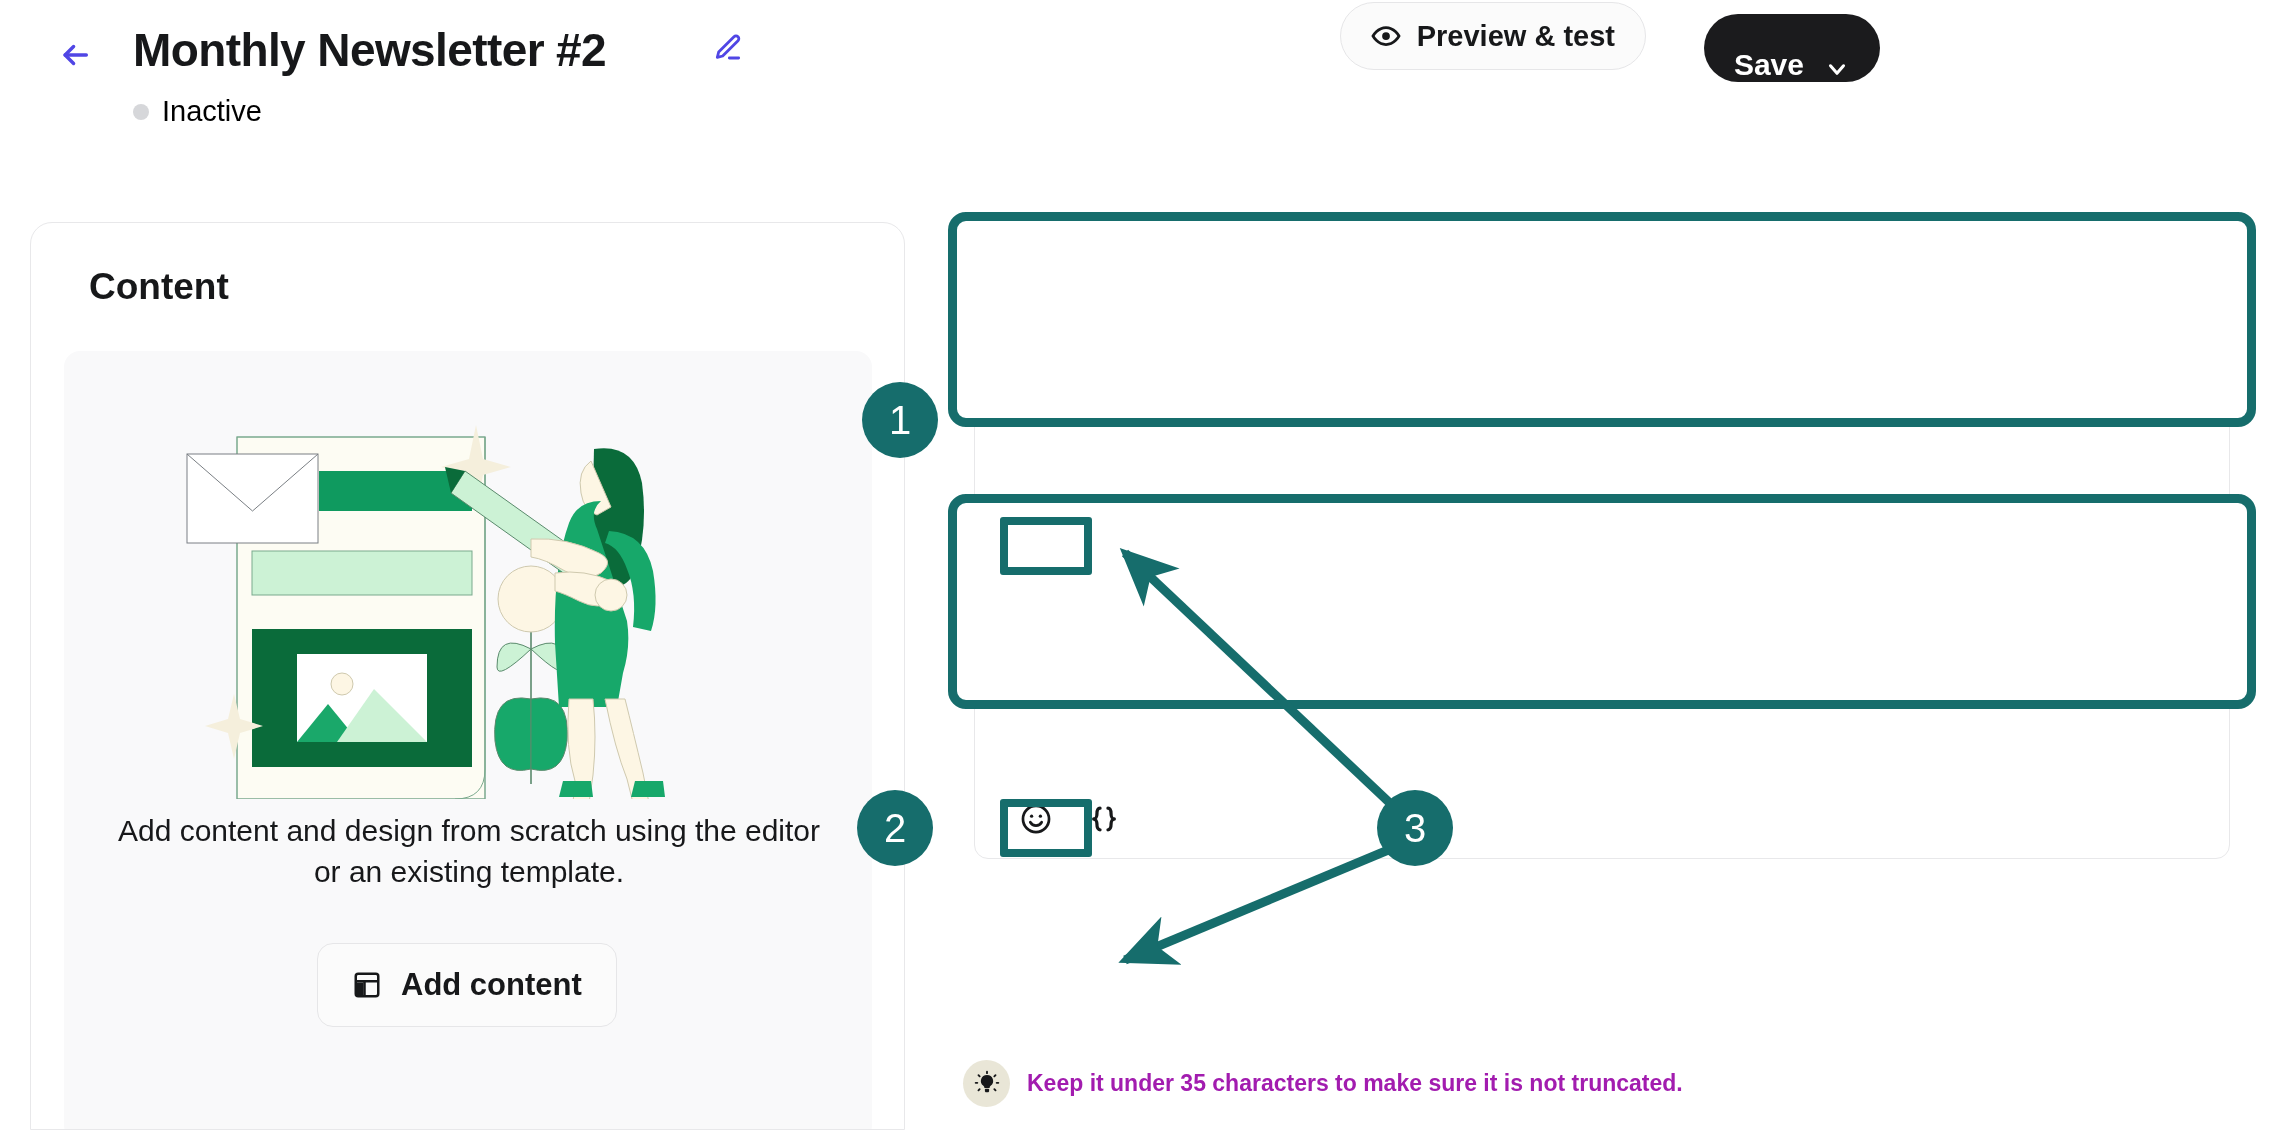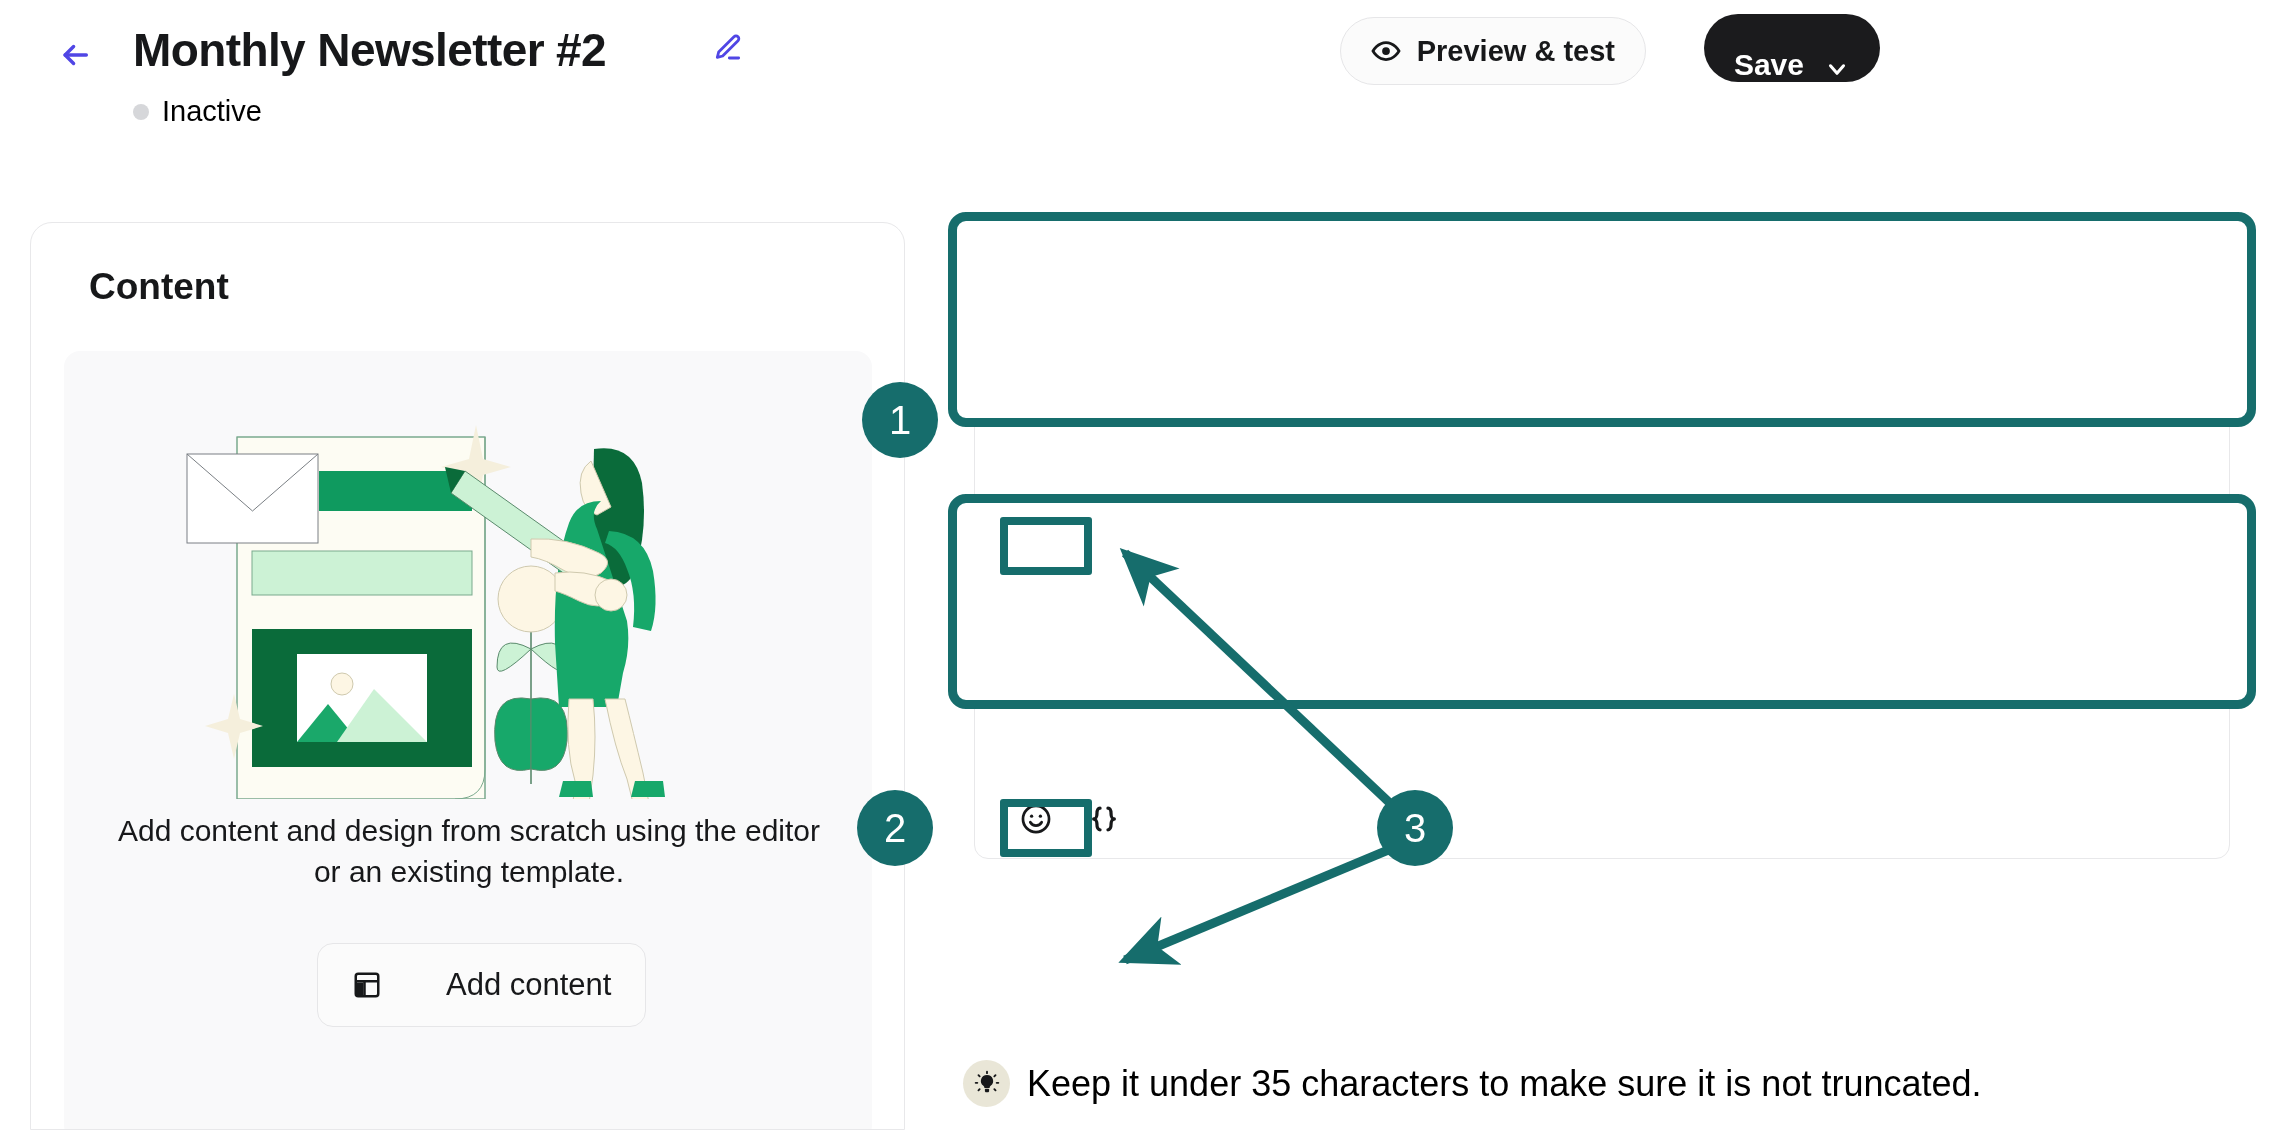--- a/index.html
+++ b/index.html
@@ -29,21 +29,21 @@
     width: 32px; height: 32px; color: #5046e5; cursor: pointer;
   }
   .status-row {
     position: absolute; left: 133px; top: 95px;
     display: flex; align-items: center; gap: 13px;
   }
   .status-dot { width: 16px; height: 16px; border-radius: 50%; background: #d6d7da; }
   .status-text { font-size: 29px; color: #000000; }
 
   .btn-preview {
-    position: absolute; right: 282px; top: 17px;
+    position: absolute; right: 282px; top: 2px;
     height: 68px; padding: 0 30px;
     background: #fbfbfb; border: 1.5px solid #e6e6e8; border-radius: 34px;
     display: flex; align-items: center; gap: 16px; cursor: pointer; text-align: right;
   }
   .btn-preview .lbl { font-size: 29px; font-weight: 700; color: #17181a; white-space: nowrap; }
   .btn-save {
     position: absolute; right: 48px; top: 14px;
     height: 68px; padding: 0 30px;
     background: #1b1b1d; border-radius: 34px;
     display: flex; align-items: flex-end; gap: 20px; cursor: pointer;
@@ -71,21 +71,21 @@
   .content-desc {
     position: absolute; left: 40px; top: 460px; width: 730px;
     text-align: center; font-size: 30px; line-height: 1.35; color: #17181a;
   }
   .btn-add-content {
     position: absolute; left: 253px; top: 592px;
     height: 84px; padding: 0 34px;
     background: #fbfbfb; border: 1.5px solid #e6e6e8; border-radius: 16px;
     display: flex; align-items: center; gap: 19px; cursor: pointer;
   }
-  .btn-add-content .lbl { font-size: 31px; font-weight: 400; color: #17181a; white-space: nowrap; margin-left: 45px; }
+  .btn-add-content .lbl { font-size: 31px; font-weight: 700; color: #17181a; white-space: nowrap; }
 
   
   .hl-box {
     position: absolute;
     border: 9px solid #166d6c; border-radius: 18px;
     background: #ffffff;
   }
   #subject-hl { left: 948px; top: 212px; width: 1308px; height: 215px; }
   #preview-hl { left: 948px; top: 494px; width: 1308px; height: 215px; }
 
@@ -137,21 +137,21 @@
 
   
   .hint-row {
     position: absolute; left: 963px; top: 1060px;
     display: flex; align-items: center; gap: 17px;
   }
   .hint-bulb {
     width: 47px; height: 47px; border-radius: 50%; background: #e9e6d7;
     display: flex; align-items: center; justify-content: center; flex: none;
   }
-  .hint-text { font-size: 36px; color: #000000; white-space: nowrap; }
+  .hint-text { font-size: 23px; color: #a21caf; white-space: nowrap; font-weight: bold; }
 
   
   .badge {
     position: absolute; width: 76px; height: 76px; border-radius: 50%;
     background: #166d6c; color: #ffffff;
     display: flex; align-items: center; justify-content: center;
     font-size: 40px; font-weight: 400;
     font-family: "Liberation Sans", sans-serif;
     z-index: 40;
   }

